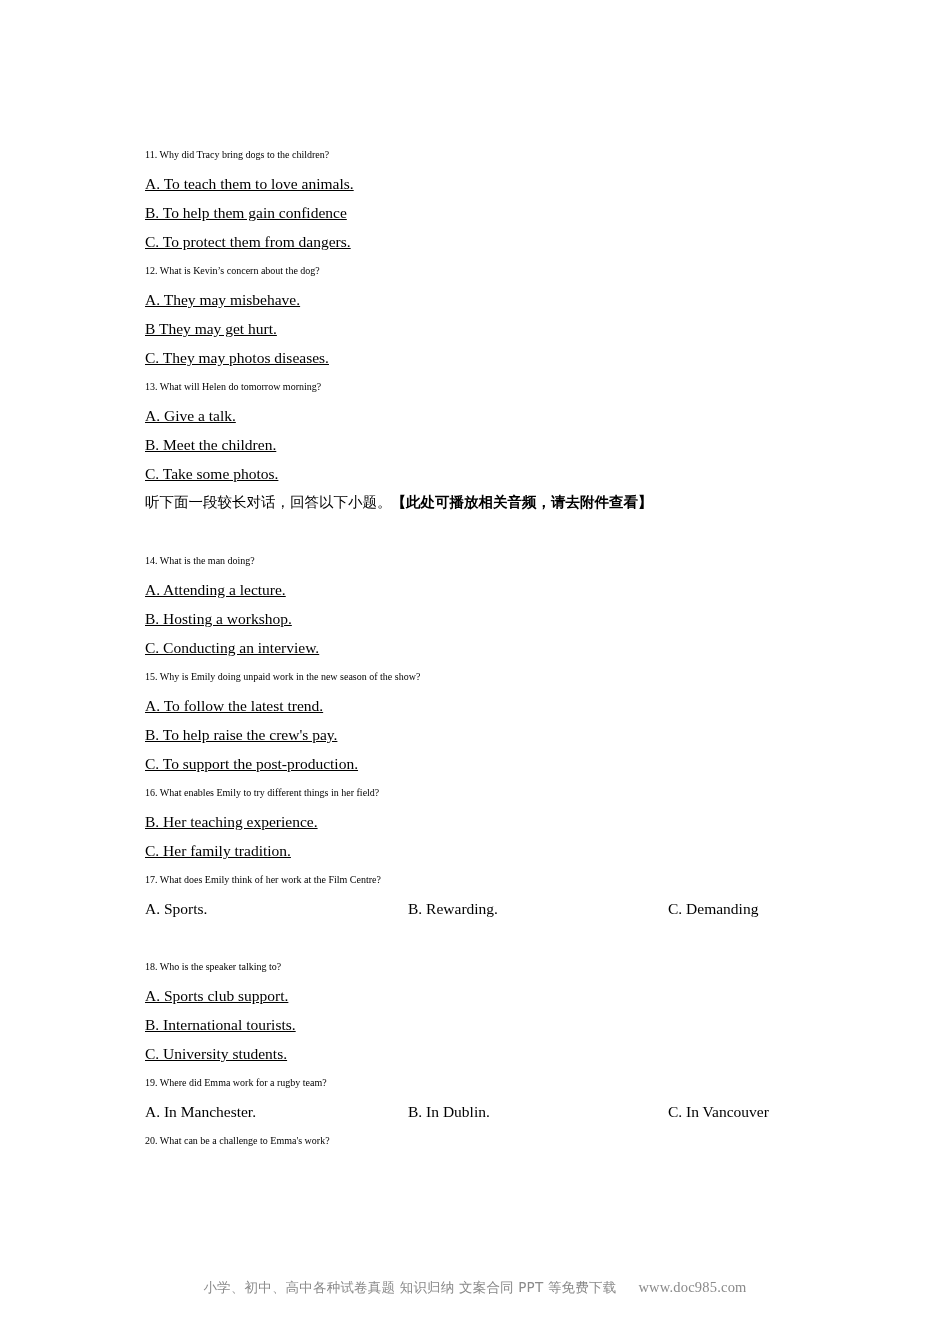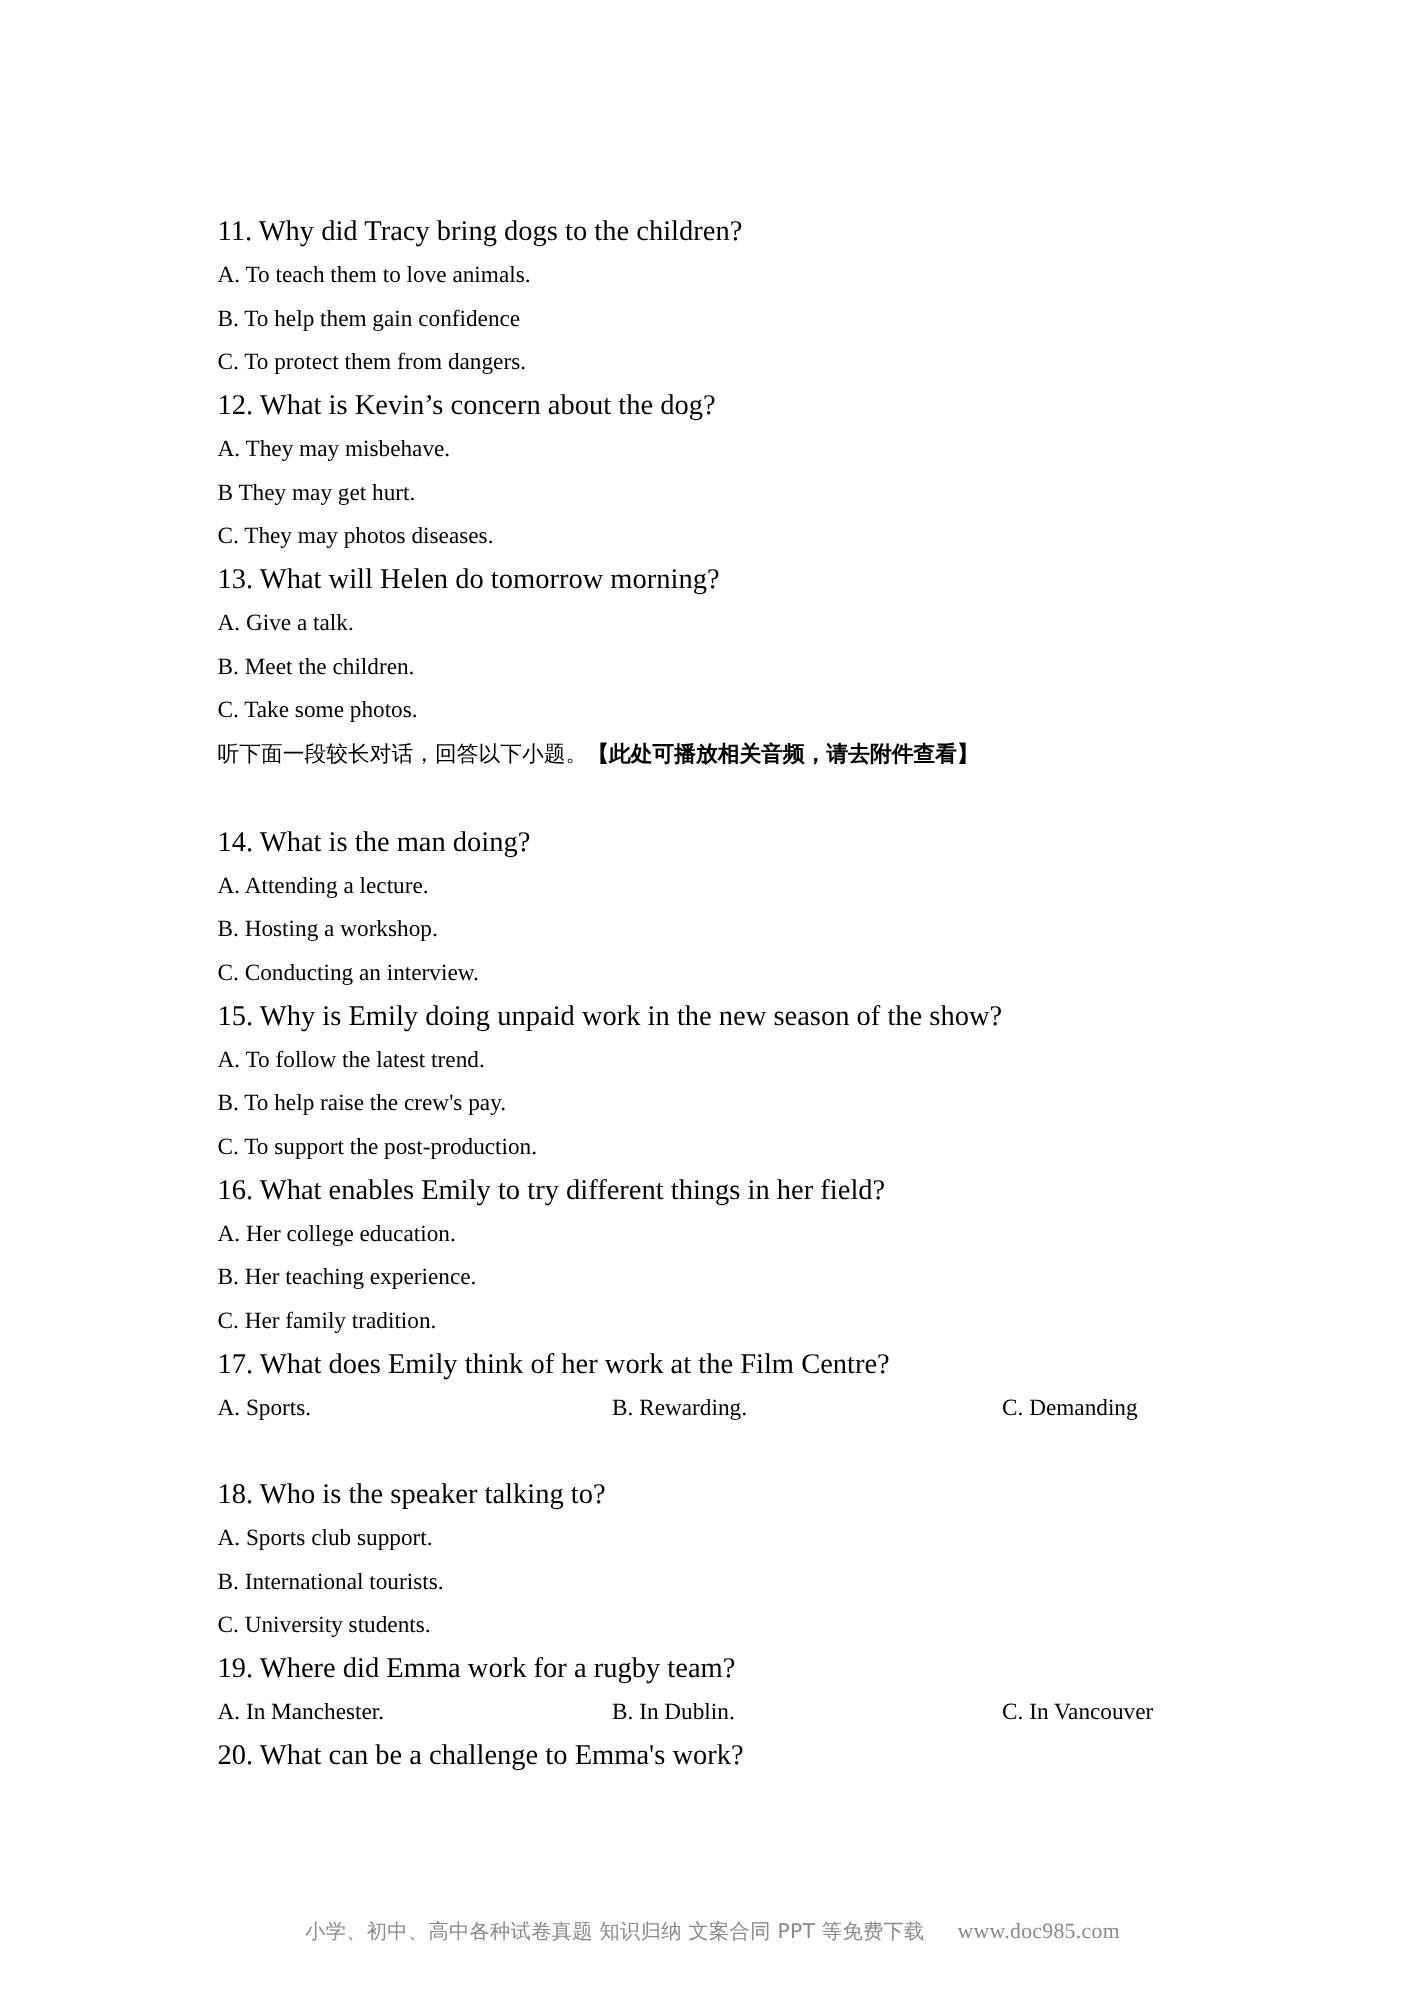--- a/index.html
+++ b/index.html
@@ -15,26 +15,27 @@
     position: relative;
   }
   .page {
     position: relative;
     width: 950px;
     height: 1344px;
     box-sizing: border-box;
     padding: 140px 145px 0 145px;
   }
   .q-line {
-    font-size: 19px;
+    font-size: 10px;
     line-height: 29px;
   }
   .opt-line {
     font-size: 15.5px;
     line-height: 29px;
+    text-decoration: underline;
   }
   .cn-line {
     font-size: 15.5px;
     line-height: 29px;
     font-family: "DejaVu Sans", "Liberation Sans", sans-serif;
   }
   .cn-line .plain {
     font-family: "DejaVu Sans", sans-serif;
     font-size: 14.5px;
   }
@@ -97,21 +98,20 @@
       <div class="spacer"></div>
       <div class="q-line">14. What is the man doing?</div>
       <div class="opt-line">A. Attending a lecture.</div>
       <div class="opt-line">B. Hosting a workshop.</div>
       <div class="opt-line">C. Conducting an interview.</div>
       <div class="q-line">15. Why is Emily doing unpaid work in the new season of the show?</div>
       <div class="opt-line">A. To follow the latest trend.</div>
       <div class="opt-line">B. To help raise the crew's pay.</div>
       <div class="opt-line">C. To support the post-production.</div>
       <div class="q-line">16. What enables Emily to try different things in her field?</div>
-      <div class="opt-line">A. Her college education.</div>
       <div class="opt-line">B. Her teaching experience.</div>
       <div class="opt-line">C. Her family tradition.</div>
       <div class="q-line">17. What does Emily think of her work at the Film Centre?</div>
       <div class="three-col">
         <span class="c1">A. Sports.</span>
         <span class="c2">B. Rewarding.</span>
         <span class="c3">C. Demanding</span>
       </div>
       <div class="spacer"></div>
       <div class="q-line">18. Who is the speaker talking to?</div>

